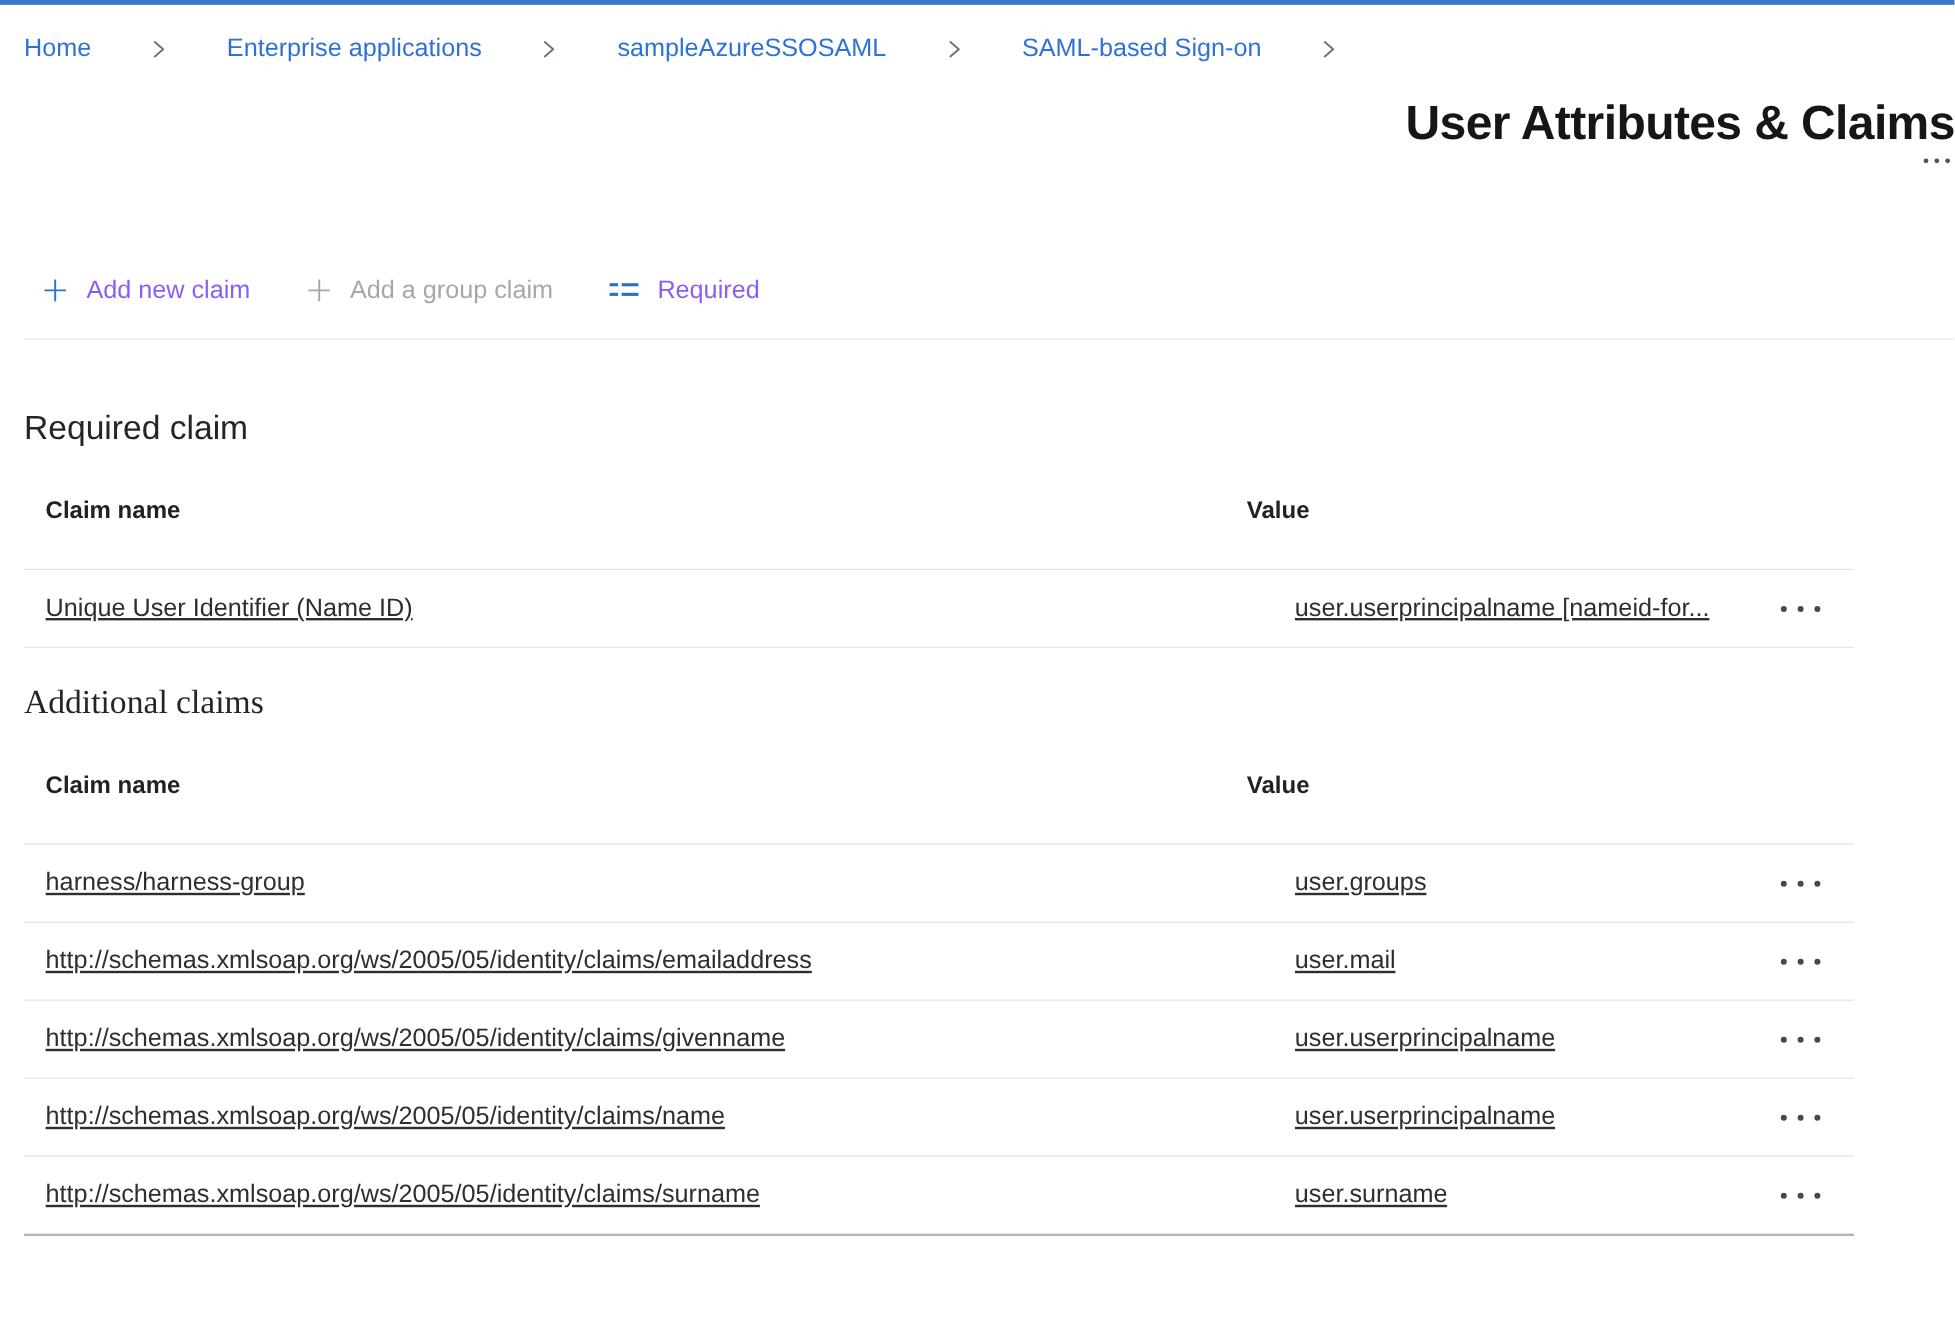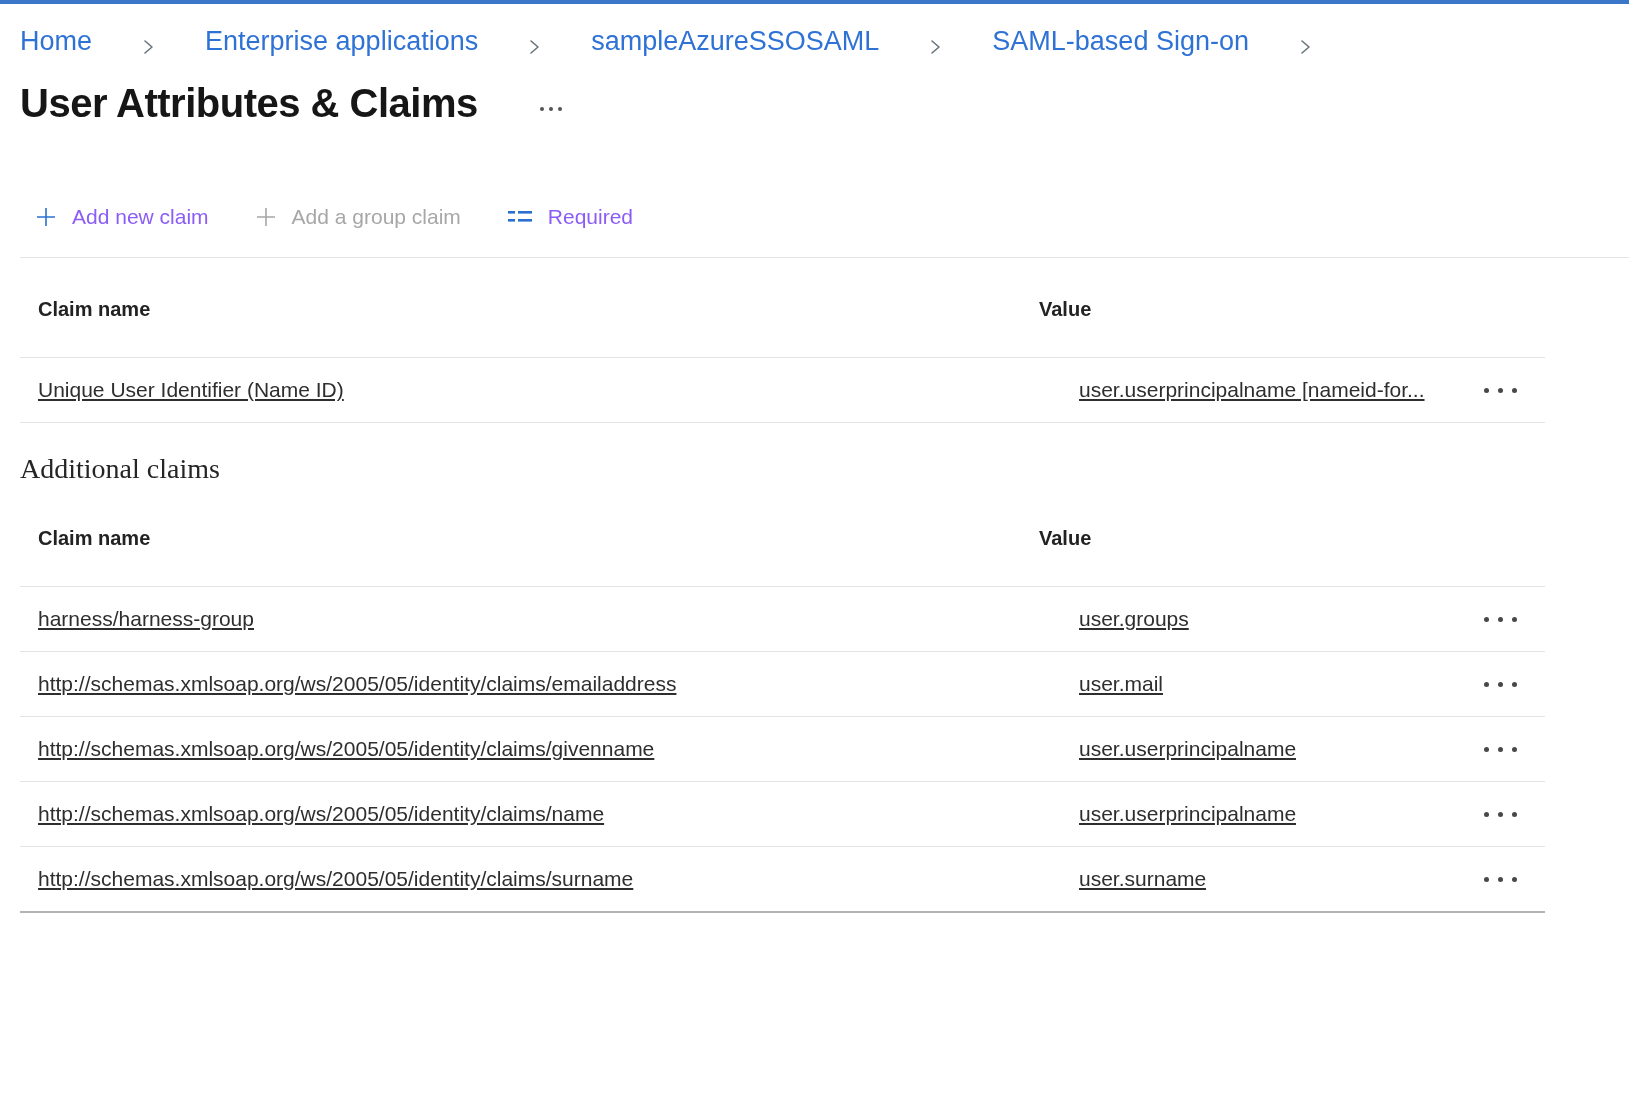--- a/index.html
+++ b/index.html
@@ -18,43 +18,44 @@
   }
   .top-accent-bar {
     height: 4px;
     width: 100%;
     background: #3b76c8;
   }
 
   
   .breadcrumb {
     display: flex;
-    align-items: flex-end;
+    align-items: center;
     margin: 22px 0 0 20px;
-    font-size: 27px;
+    font-size: 21px;
     line-height: 30px;
     white-space: nowrap;
     gap: 39px;
   }
   .breadcrumb a {
     color: #2f72d5;
     text-decoration: none;
     cursor: pointer;
   }
   .breadcrumb .crumb-sep {
     display: inline-flex;
     margin: 0 12px;
     align-items: center;
   }
 
   
   .title-row {
     display: flex;
     align-items: flex-end;
     margin: 24px 0 0 20px;
+    flex-direction: column;
   }
   .page-title {
     font-size: 40px;
     line-height: 46px;
     font-weight: 700;
     color: #161616;
     letter-spacing: -0.5px;
   }
   .title-more {
     display: inline-flex;
@@ -243,20 +244,21 @@
           <rect x="11" y="4" width="14" height="2.6" fill="#2a70d3"></rect>
           <rect x="1" y="12" width="7" height="2.6" fill="#2a70d3"></rect>
           <rect x="11" y="12" width="14" height="2.6" fill="#2a70d3"></rect>
         </svg>
       </span>
       <span>Required</span>
     </button>
   </div>
   <div class="toolbar-divider"></div>
 
+  <h2 class="section-heading" style="margin-bottom:0;">Required claim</h2>
   <div class="claims-table">
     <div class="table-header">
       <div class="col-name hdr">Claim name</div>
       <div class="col-value hdr">Value</div>
     </div>
     <div class="t-divider"></div>
 
       <div class="claim-row">
         <div class="cell col-name">Unique User Identifier (Name ID)</div>
         <div class="value-wrap">

